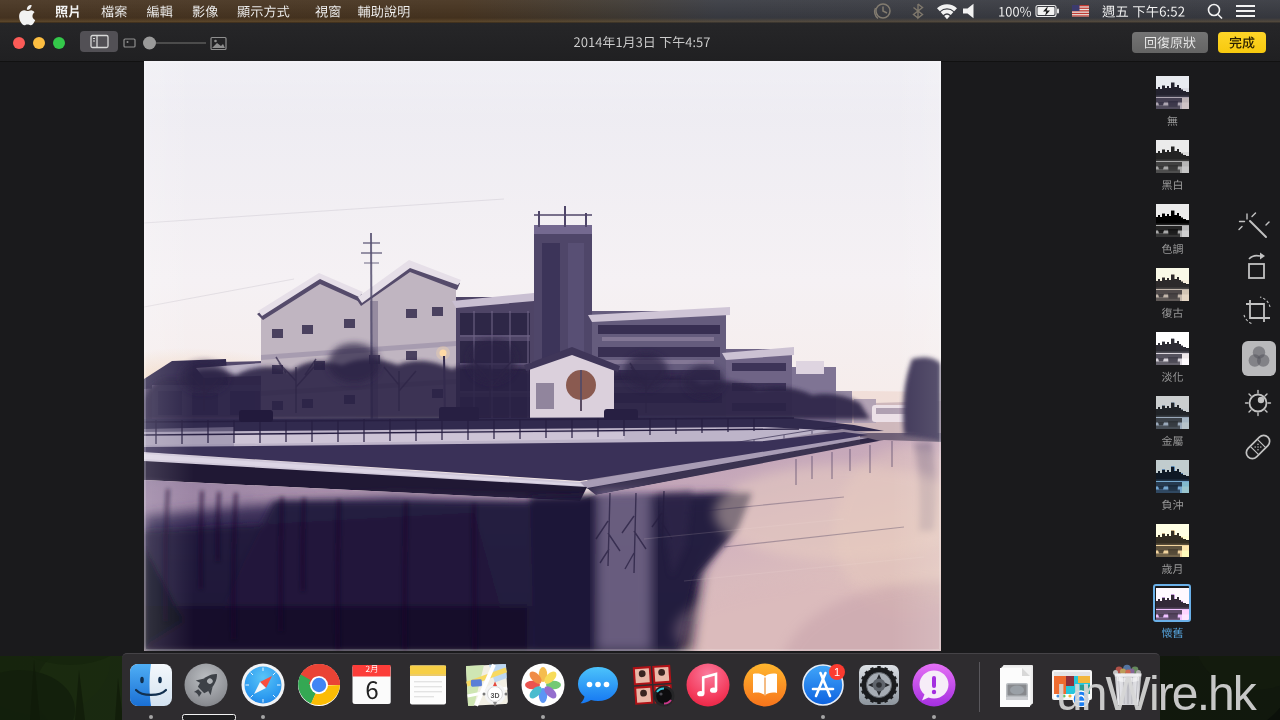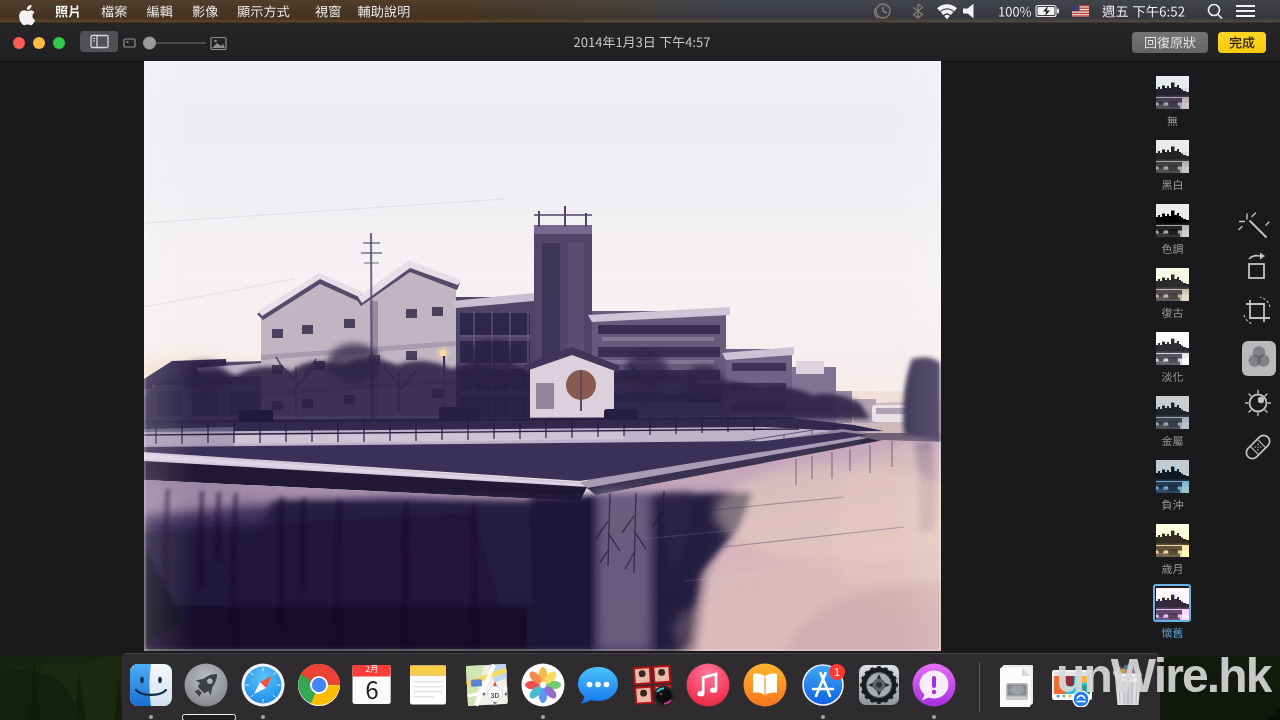--- a/index.html
+++ b/index.html
@@ -4,21 +4,21 @@
   html,body{margin:0;padding:0;width:1280px;height:720px;overflow:hidden;background:#0e120c;font-family:"Liberation Sans",sans-serif;}
   .abs{position:absolute;}
   #wallpaper{left:0;top:600px;width:1280px;height:120px;background:linear-gradient(90deg,#131f0e 0%,#15220f 40%,#0a0e08 70%,#0b100a 100%);}
   #menubar{left:0;top:0;width:1280px;height:23px;background:linear-gradient(180deg,rgba(255,255,255,0.05) 0%,rgba(0,0,0,0.06) 78%,rgba(120,95,55,0.45) 96%,rgba(0,0,0,0.55) 100%),linear-gradient(90deg,#483522 0%,#473420 36%,#403a33 48%,#3a3c43 56%,#383a41 100%);z-index:10;}
   #window{left:0;top:23px;width:1280px;height:633px;background:#1a1a1c;z-index:5;}
   #titlebar{left:0;top:0;width:1280px;height:38px;background:linear-gradient(180deg,#262628,#202022);border-bottom:1px solid #111;}
   #photo{left:144px;top:38px;width:797px;height:590px;}
   #dock{left:122px;top:653px;width:1038px;height:67px;background:#2e2c2f;border-radius:5px 5px 0 0;border-top:1px solid #454347;box-sizing:border-box;z-index:20;}
   .dockicon{position:absolute;top:9px;width:44px;height:44px;}
   .dot{position:absolute;top:61px;width:4px;height:4px;border-radius:50%;background:#a5a5a5;}
-  #watermark{left:1056px;top:652px;z-index:60;font-weight:bold;font-size:48px;line-height:1;color:rgba(215,215,215,0.92);letter-spacing:-1.9px;}
+  #watermark{left:1056px;top:670px;z-index:60;font-weight:normal;font-size:48px;line-height:1;color:rgba(215,215,215,0.92);letter-spacing:-1.9px;}
   #textoverlay{left:0;top:0;width:1280px;height:720px;z-index:50;pointer-events:none;}
 </style></head>
 <body>
 <div id="wallpaper" class="abs">
   <svg width="1280" height="120">
     <ellipse cx="40" cy="60" rx="70" ry="55" fill="#18260e" opacity="0.8"></ellipse>
     <ellipse cx="95" cy="90" rx="60" ry="48" fill="#1c2d11" opacity="0.7"></ellipse>
     <ellipse cx="20" cy="110" rx="55" ry="40" fill="#131f0c" opacity="0.9"></ellipse>
     <ellipse cx="70" cy="30" rx="60" ry="35" fill="#15240d" opacity="0.8"></ellipse>
     <path d="M30 120 L34 60 L40 120 Z M75 120 L79 70 L85 120 Z M115 120 L118 78 L123 120 Z" fill="#0f1909" opacity="0.7"></path>

